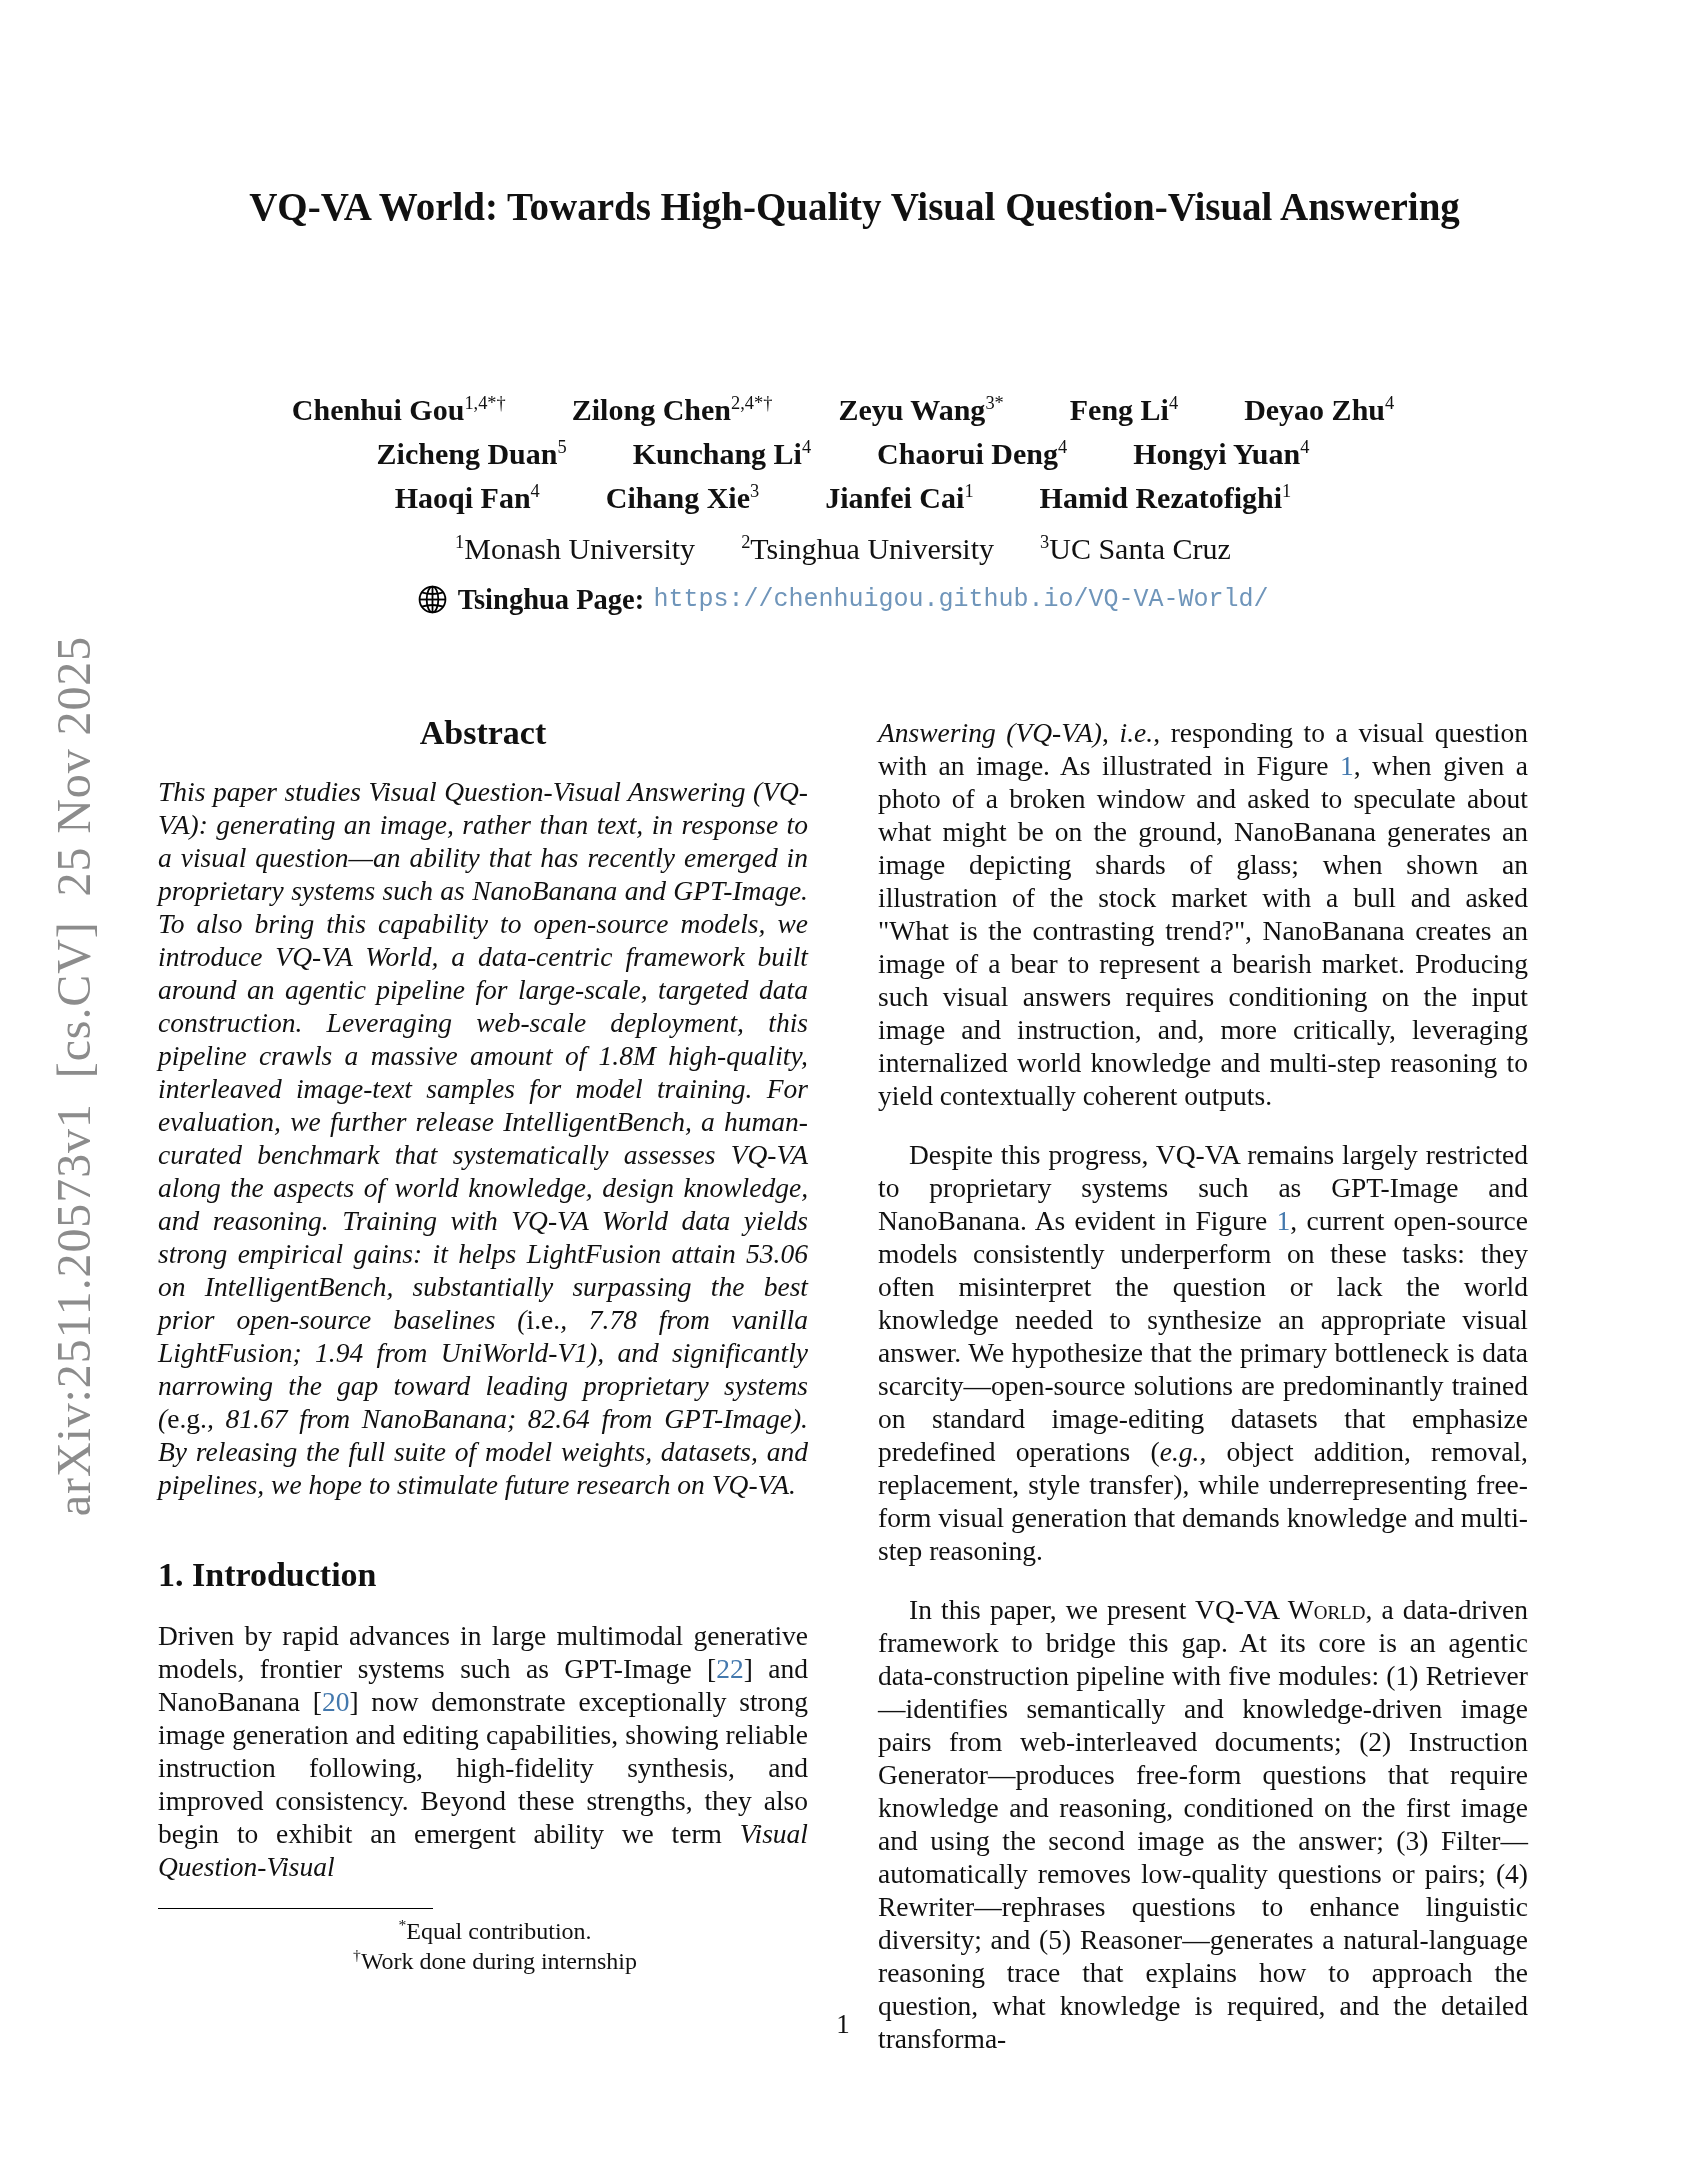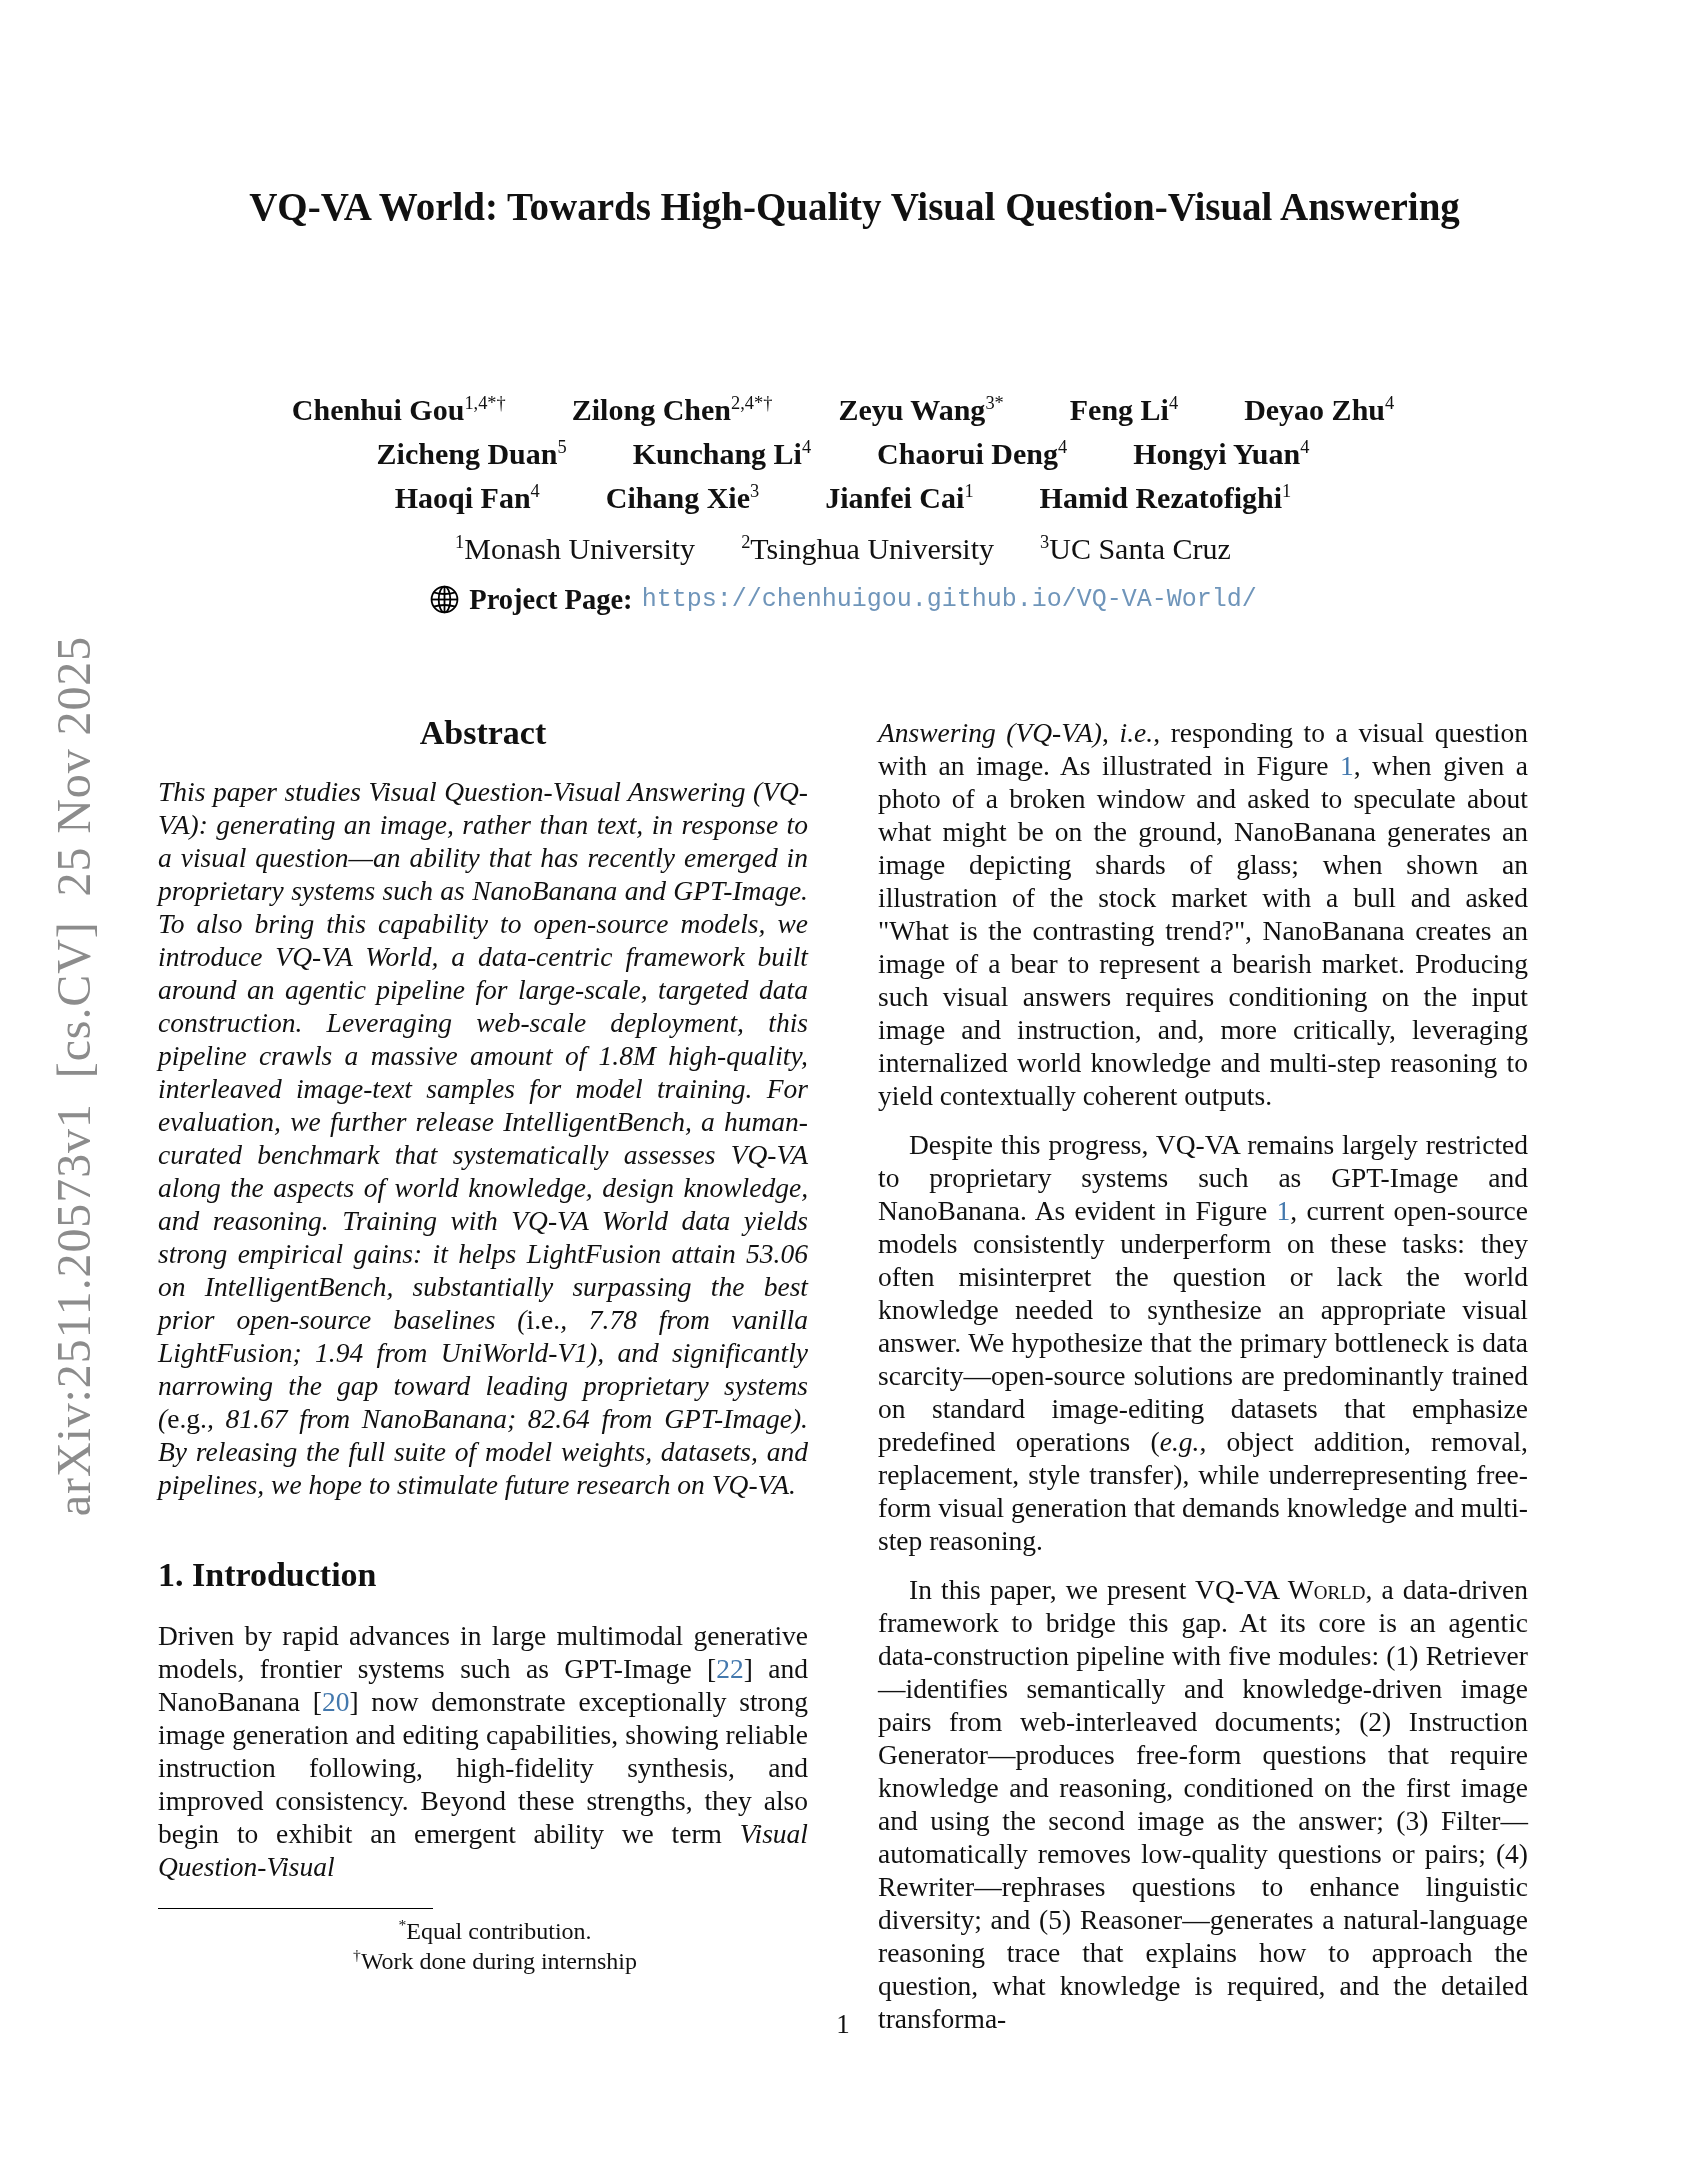--- a/index.html
+++ b/index.html
@@ -114,21 +114,21 @@
     font-style:italic;
   }
   .section-heading{
     font-size:34px;
     font-weight:bold;
     text-align:left;
     margin-top:57px;
     margin-bottom:27.5px;
   }
   .para{margin:0;}
-  .para + .para{margin-top:16px;}
+  .para + .para{margin-top:26px;}
   .para.indent{text-indent:31px;}
   .seg-i{font-style:italic;}
   .seg-r{font-style:normal;}
   .seg-sc{font-variant:small-caps;}
   .seg-c{color:var(--cite);}
   
   .footnote-block{
     position:absolute;
     left:158px;
     top:1908px;
@@ -195,21 +195,21 @@
       </div>
     <div class="project-row">
       <svg class="globe" viewBox="0 0 24 24" fill="none" stroke="#000" stroke-width="1.4">
         <circle cx="12" cy="12" r="10"></circle>
         <ellipse cx="12" cy="12" rx="4.5" ry="10"></ellipse>
         <line x1="2" y1="12" x2="22" y2="12"></line>
         <path d="M3.5 6.5 Q12 9 20.5 6.5"></path>
         <path d="M3.5 17.5 Q12 15 20.5 17.5"></path>
         <line x1="12" y1="2" x2="12" y2="22"></line>
       </svg>
-      <span class="pp-label">Project Page:</span>
+      <span class="pp-label">Tsinghua Page:</span>
       <span class="pp-url">https://chenhuigou.github.io/VQ-VA-World/</span>
     </div>
   </div>
 
   <div class="col col-left">
     <div class="abstract-heading">Abstract</div>
     <p class="para abstract-body"><span>This paper studies Visual Question-Visual Answering (VQ-VA): generating an image, rather than text, in response to a visual question—an ability that has recently emerged in proprietary systems such as NanoBanana and GPT-Image. To also bring this capability to open-source models, we introduce VQ-VA World, a data-centric framework built around an agentic pipeline for large-scale, targeted data construction. Leveraging web-scale deployment, this pipeline crawls a massive amount of 1.8M high-quality, interleaved image-text samples for model training. For evaluation, we further release IntelligentBench, a human-curated benchmark that systematically assesses VQ-VA along the aspects of world knowledge, design knowledge, and reasoning. Training with VQ-VA World data yields strong empirical gains: it helps LightFusion attain 53.06 on IntelligentBench, substantially surpassing the best prior open-source baselines (</span><span class="seg-r">i.e.</span><span>, 7.78 from vanilla LightFusion; 1.94 from UniWorld-V1), and significantly narrowing the gap toward leading proprietary systems (</span><span class="seg-r">e.g.</span><span>, 81.67 from NanoBanana; 82.64 from GPT-Image). By releasing the full suite of model weights, datasets, and pipelines, we hope to stimulate future research on VQ-VA.</span></p>
     <div class="section-heading">1. Introduction</div>
     <p class="para"><span>Driven by rapid advances in large multimodal generative models, frontier systems such as GPT-Image [</span><span class="seg-c">22</span><span>] and NanoBanana [</span><span class="seg-c">20</span><span>] now demonstrate exceptionally strong image generation and editing capabilities, showing reliable instruction following, high-fidelity synthesis, and improved consistency. Beyond these strengths, they also begin to exhibit an emergent ability we term </span><span class="seg-i">Visual Question-Visual</span></p>
   </div>

